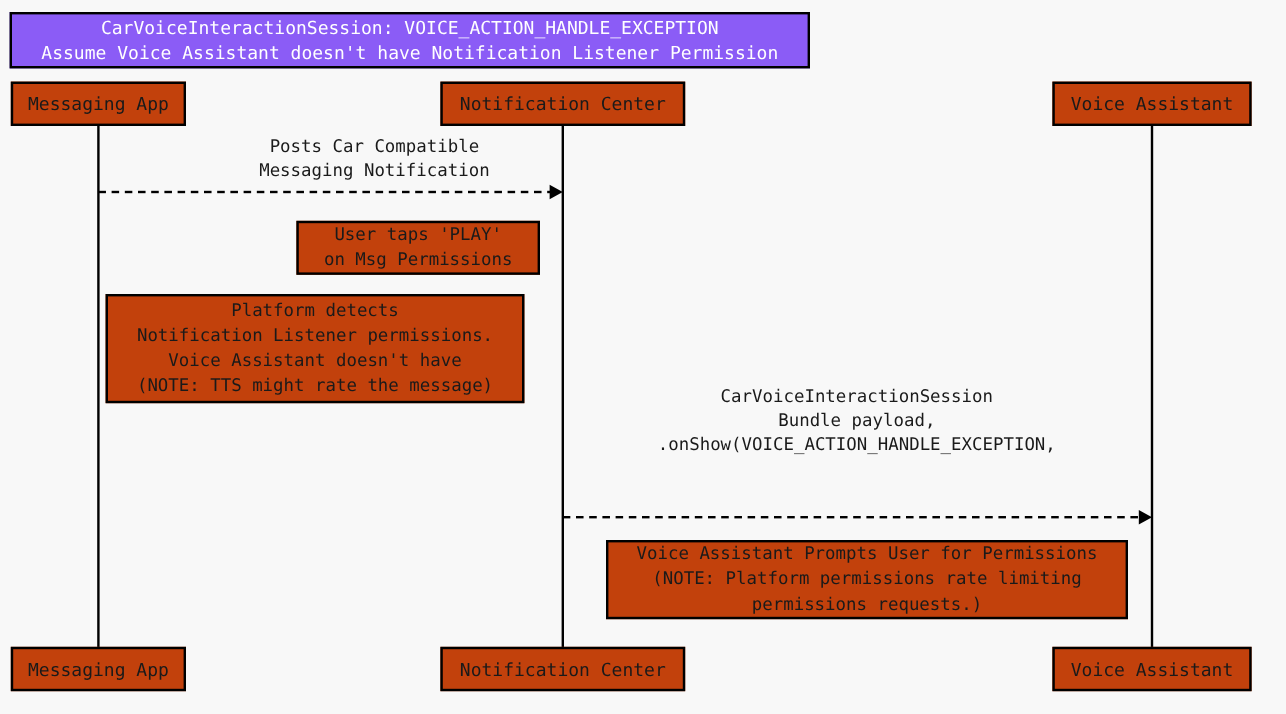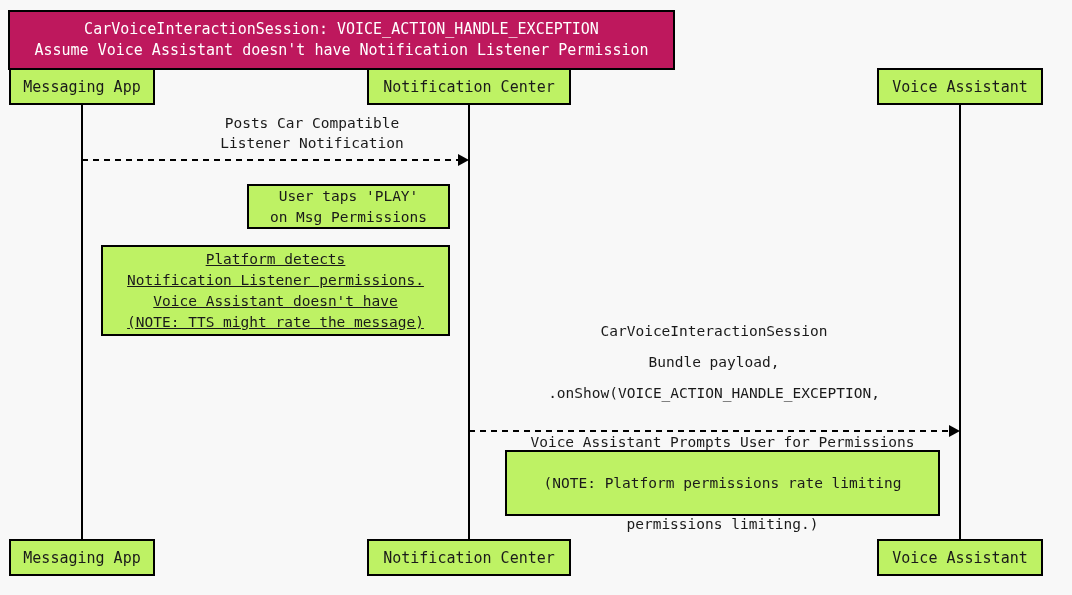--- a/index.html
+++ b/index.html
@@ -16,55 +16,55 @@
   #canvas {
     position: relative;
     width: 1072px;
     height: 595px;
   }
   .title-banner {
     position: absolute;
     left: 8px;
     top: 10px;
     width: 667px;
-    height: 60px;
-    background: #be185d;
+    height: 47px;
+    background: #8b5cf6;
     border: 2px solid #000000;
     box-sizing: border-box;
     display: flex;
     flex-direction: column;
     align-items: center;
     justify-content: center;
     color: #ffffff;
     font-size: 15px;
     line-height: 21px;
     white-space: pre;
   }
   .lifeline {
     position: absolute;
     width: 2px;
     background: #000000;
   }
   .participant-box {
     position: absolute;
     border: 2px solid #000000;
-    background: #bef264;
+    background: #c2410c;
     box-sizing: border-box;
     display: flex;
     align-items: center;
     justify-content: center;
     font-size: 15px;
     color: #1a1a1a;
     white-space: pre;
     height: 37px;
   }
   .note-box {
     position: absolute;
     border: 2px solid #000000;
-    background: #bef264;
+    background: #c2410c;
     box-sizing: border-box;
     display: flex;
     flex-direction: column;
     align-items: center;
     justify-content: center;
     font-size: 14.5px;
     line-height: 21px;
     color: #1a1a1a;
     white-space: pre;
     text-align: center;
@@ -125,46 +125,46 @@
   </div>
   <div class="participant-box" style="left:367px; top:539px; width:204px;">
     <span>Notification Center</span>
   </div>
   <div class="participant-box" style="left:877px; top:539px; width:166px;">
     <span>Voice Assistant</span>
   </div>
 
   <div class="msg-label" style="left:82px; top:113px; width:460px;">
     <span>Posts Car Compatible</span>
-    <span>Listener Notification</span>
+    <span>Messaging Notification</span>
   </div>
 
   <div class="arrow-line" style="left:82px; top:159px; width:378px;"></div>
   <div class="arrow-head" style="left:458px; top:154px;"></div>
 
   <div class="note-box" style="left:247px; top:184px; width:203px; height:45px;">
     <span>User taps 'PLAY'</span>
     <span>on Msg Permissions</span>
   </div>
 
-  <div class="note-box" style="left:101px; top:245px; width:349px; height:91px;text-decoration:underline;">
+  <div class="note-box" style="left:88px; top:245px; width:349px; height:91px;">
     <span>Platform detects</span>
     <span>Notification Listener permissions.</span>
     <span>Voice Assistant doesn't have</span>
     <span>(NOTE: TTS might rate the message)</span>
   </div>
 
-  <div class="msg-label" style="left:469px; top:321px; width:490px;gap:11px;">
+  <div class="msg-label" style="left:469px; top:321px; width:490px;">
     <span>CarVoiceInteractionSession</span>
     <span>Bundle payload,</span>
     <span>.onShow(VOICE_ACTION_HANDLE_EXCEPTION,</span>
   </div>
 
   <div class="arrow-line" style="left:469px; top:430px; width:481px;"></div>
   <div class="arrow-head" style="left:949px; top:425px;"></div>
 
-  <div class="note-box" style="left:505px; top:450px; width:435px; height:66px;gap:20px;">
+  <div class="note-box" style="left:505px; top:450px; width:435px; height:66px;">
     <span>Voice Assistant Prompts User for Permissions</span>
     <span>(NOTE: Platform permissions rate limiting</span>
-    <span>permissions limiting.)</span>
+    <span>permissions requests.)</span>
   </div>
 
 </div>
 
 </body></html>

